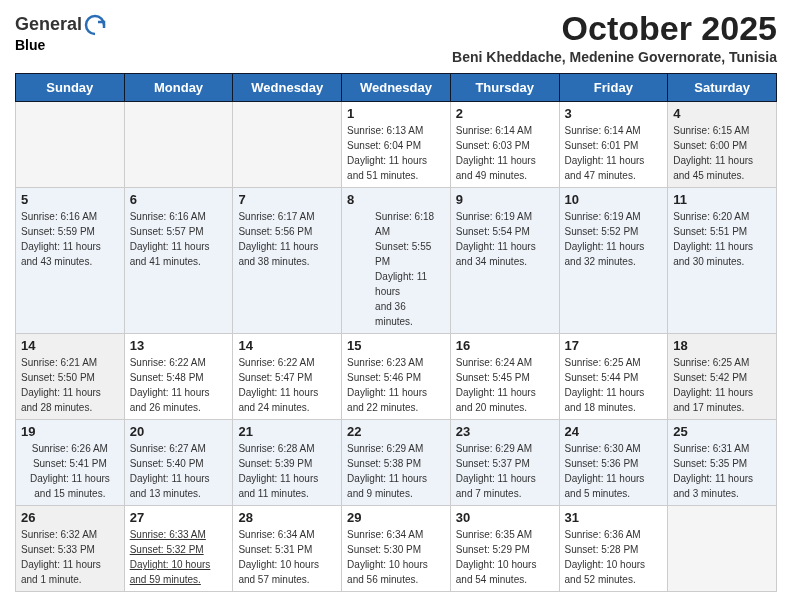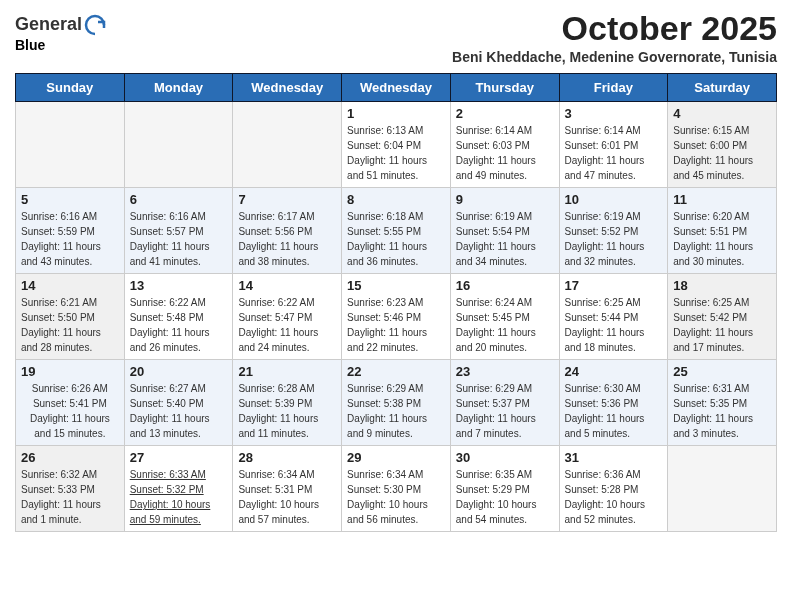--- a/index.html
+++ b/index.html
@@ -190,21 +190,21 @@
           </td>
           <td>
             <span class="day-number">7</span>
             <div class="day-detail" style="white-space: pre-line;">Sunrise: 6:17 AM
 Sunset: 5:56 PM
 Daylight: 11 hours
 and 38 minutes.</div>
           </td>
           <td>
             <span class="day-number">8</span>
-            <div class="day-detail" style="white-space: pre-line;">Sunrise: 6:18 AM
+            <div class="day-detail" style="white-space: pre-line; margin-left: 28px;">Sunrise: 6:18 AM
 Sunset: 5:55 PM
 Daylight: 11 hours
 and 36 minutes.</div>
           </td>
           <td>
             <span class="day-number">9</span>
             <div class="day-detail" style="white-space: pre-line;">Sunrise: 6:19 AM
 Sunset: 5:54 PM
 Daylight: 11 hours
 and 34 minutes.</div>

